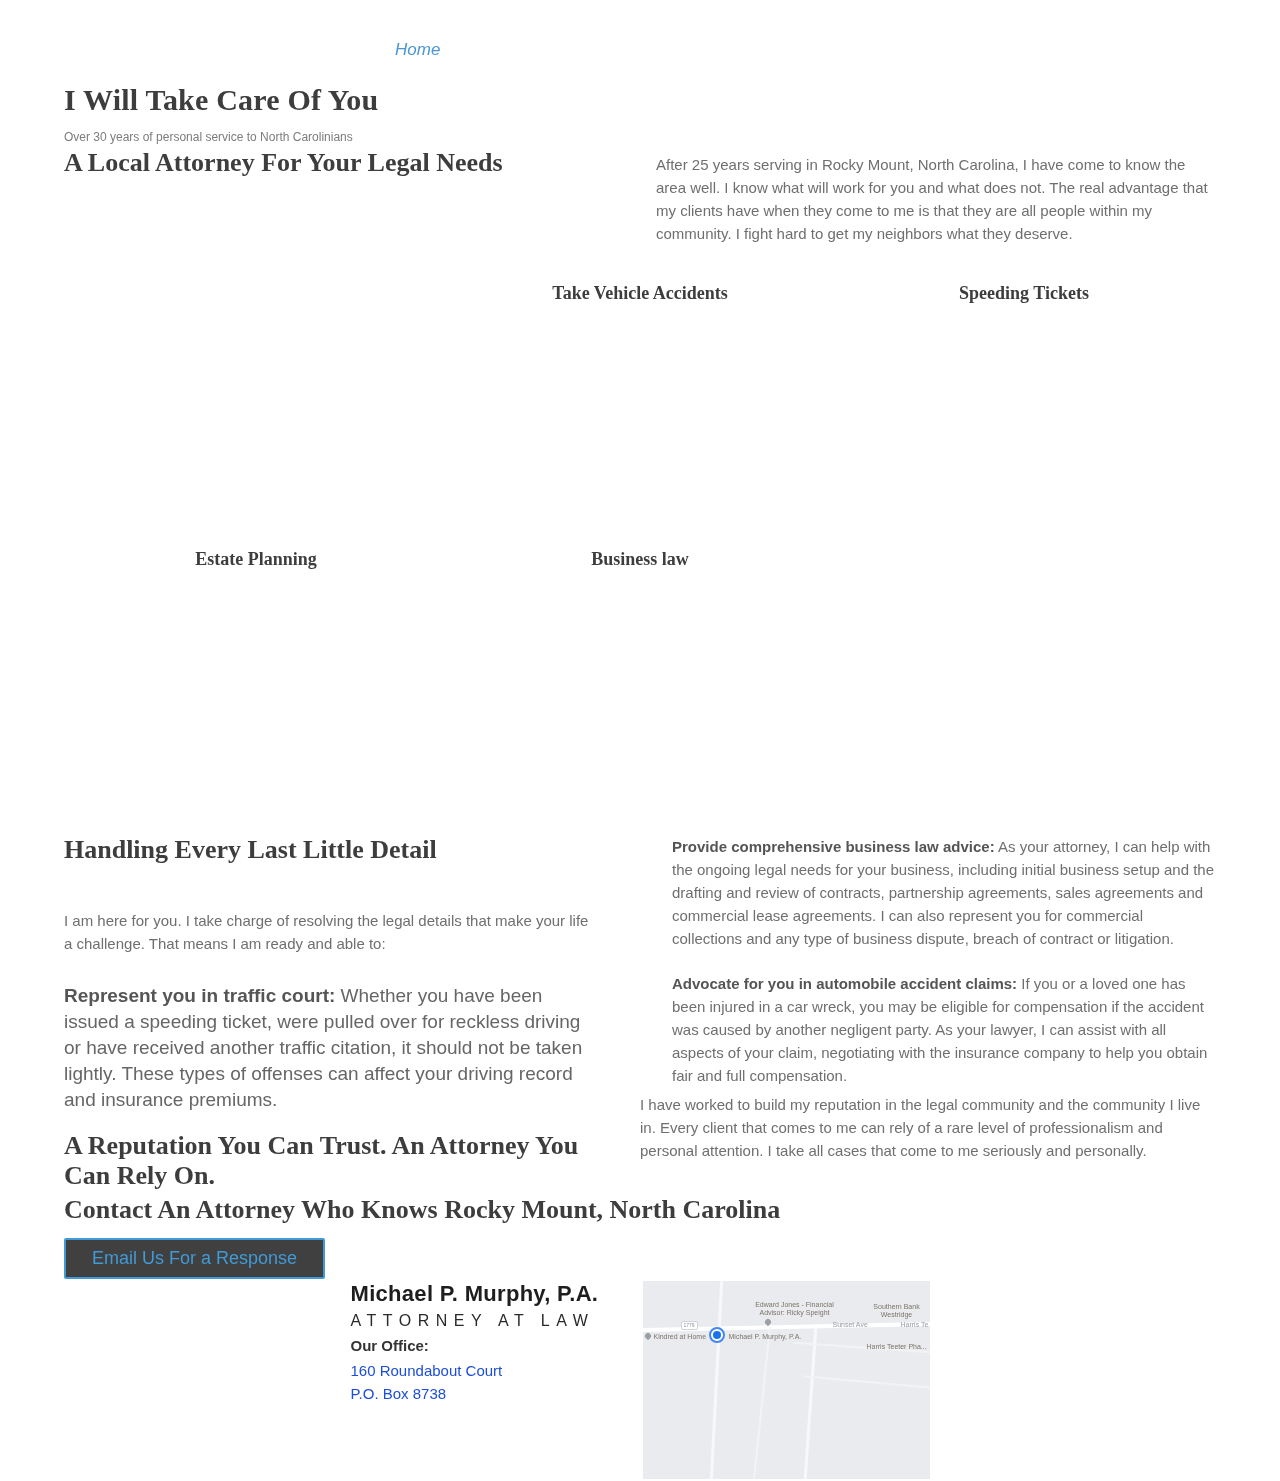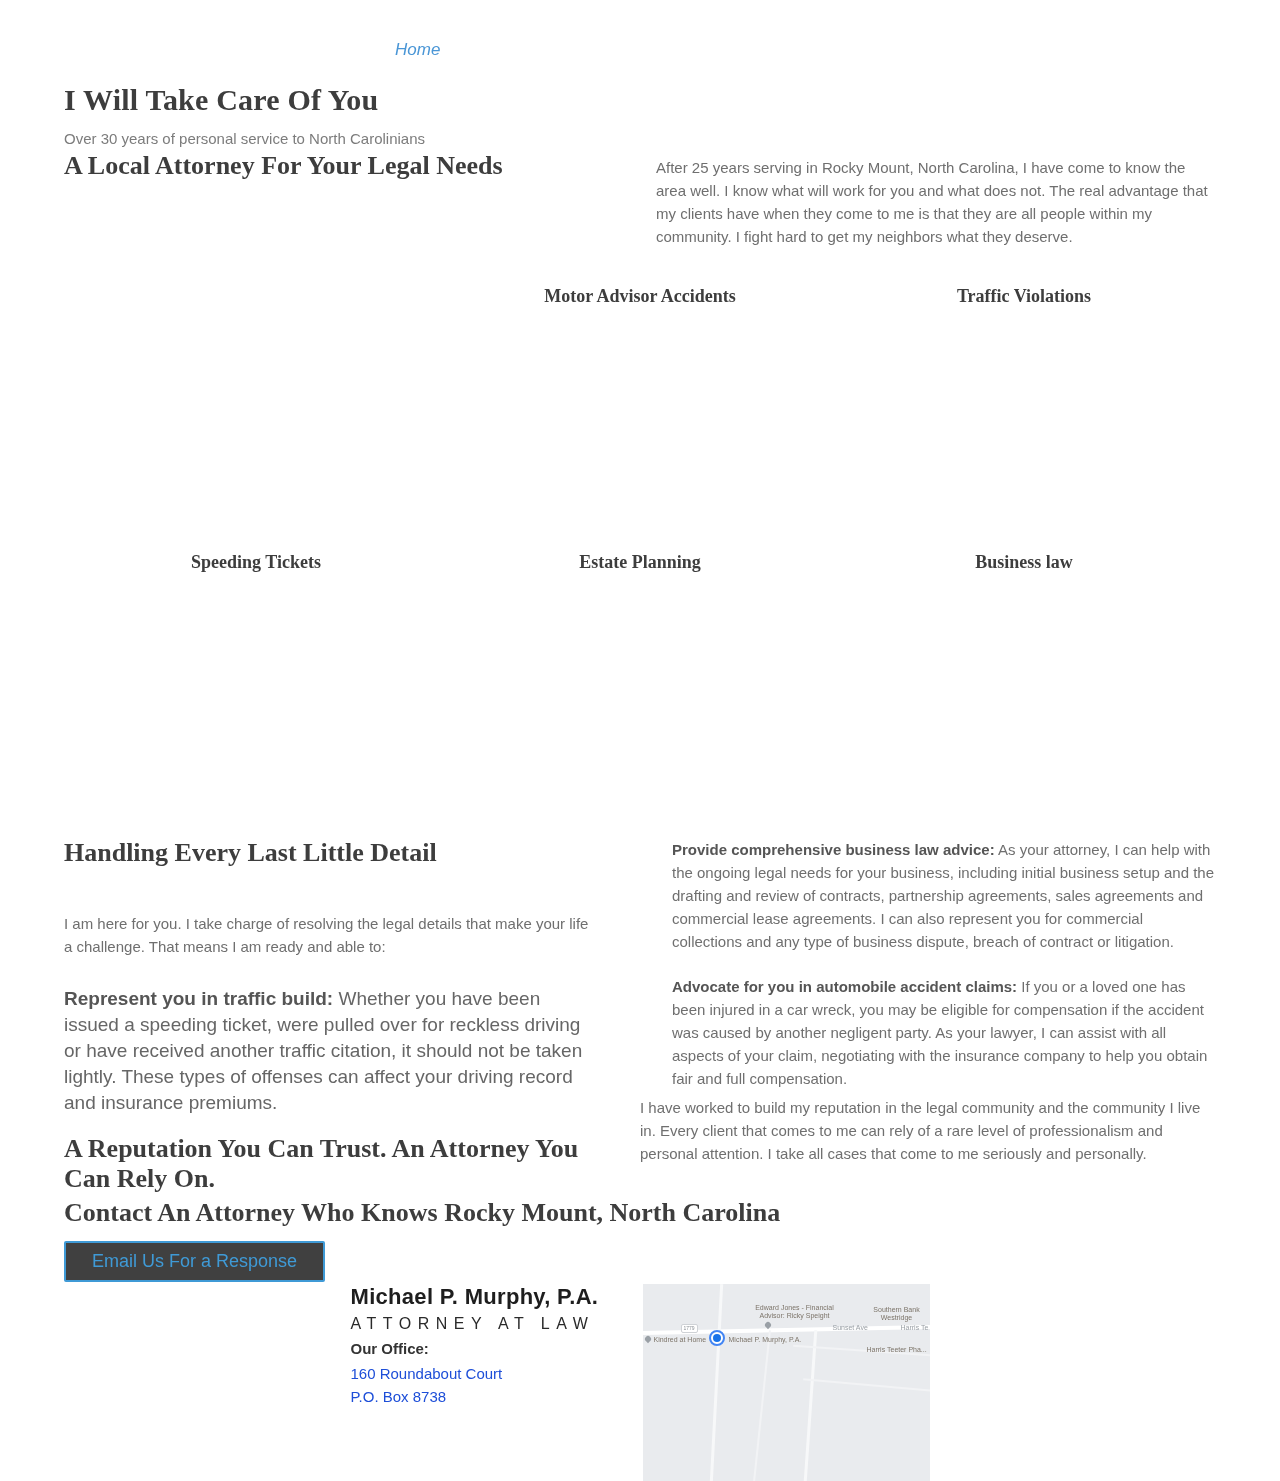--- a/index.html
+++ b/index.html
@@ -11,21 +11,21 @@
   }
 
   
   .nav { padding:40px 0 0 395px; }
   .nav a { color:#4a96d6; text-decoration:none; font-size:17px;font-style:italic; }
 
   .container { padding:0 64px; }
 
   h1.page-title { font-family:"Liberation Serif", serif; color:#3d3d3d;
     font-size:30px; font-weight:600; margin-top:23px; letter-spacing:0.2px; }
-  .subtitle { font-size:15px; color:#7c7c7c; margin-top:13px; }
+  .subtitle { font-size:12px; color:#7c7c7c; margin-top:13px; }
 
   .intro-row { display:flex; margin-top:4px; }
   .intro-row .col-l { width:50%; padding-right:40px; }
   .intro-row .col-r { width:50%; padding-left:16px; }
   h2.sec { font-family:"Liberation Serif", serif; color:#3d3d3d;
     font-size:26px; font-weight:600; line-height:1.15; }
   p.body { font-size:15px; line-height:23px; color:#6f6f6f; }
   .intro-row p.body { margin-top:5px; }
 
   .practice-heading { font-family:"Liberation Serif", serif; color:#3d3d3d;
@@ -114,46 +114,42 @@
       </div>
     </div>
 
 
     <div class="pa-grid">
       <div class="pa-cell">
         <div class="pa-label"></div>
         <div class="pa-img"></div>
       </div>
       <div class="pa-cell">
-        <div class="pa-label">Motor Advisor Accidents</div>
-        <div class="pa-img"></div>
-      </div>
-      <div class="pa-cell">
-        <div class="pa-label">Traffic Violations</div>
+        <div class="pa-label">Take Vehicle Accidents</div>
         <div class="pa-img"></div>
       </div>
       <div class="pa-cell">
         <div class="pa-label">Speeding Tickets</div>
         <div class="pa-img"></div>
       </div>
       <div class="pa-cell">
         <div class="pa-label">Estate Planning</div>
         <div class="pa-img"></div>
       </div>
       <div class="pa-cell">
         <div class="pa-label">Business law</div>
         <div class="pa-img"></div>
       </div>
     </div>
 
     <div class="detail-row">
       <div class="col-l">
         <h2 class="sec">Handling Every Last Little Detail</h2>
         <p class="body lead-in">I am here for you. I take charge of resolving the legal details that make your life a challenge. That means I am ready and able to:</p>
-        <p class="traffic"><strong>Represent you in traffic build:</strong><span> Whether you have been issued a speeding ticket, were pulled over for reckless driving or have received another traffic citation, it should not be taken lightly. These types of offenses can affect your driving record and insurance premiums.</span></p>
+        <p class="traffic"><strong>Represent you in traffic court:</strong><span> Whether you have been issued a speeding ticket, were pulled over for reckless driving or have received another traffic citation, it should not be taken lightly. These types of offenses can affect your driving record and insurance premiums.</span></p>
         <h2 class="sec reputation">A Reputation You Can Trust. An Attorney You Can Rely On.</h2>
       </div>
       <div class="col-r">
         <p class="advice"><strong>Provide comprehensive business law advice:</strong><span> As your attorney, I can help with the ongoing legal needs for your business, including initial business setup and the drafting and review of contracts, partnership agreements, sales agreements and commercial lease agreements. I can also represent you for commercial collections and any type of business dispute, breach of contract or litigation.</span></p>
         <p class="advice"><strong>Advocate for you in automobile accident claims:</strong><span> If you or a loved one has been injured in a car wreck, you may be eligible for compensation if the accident was caused by another negligent party. As your lawyer, I can assist with all aspects of your claim, negotiating with the insurance company to help you obtain fair and full compensation.</span></p>
         <p class="reputation-text">I have worked to build my reputation in the legal community and the community I live in. Every client that comes to me can rely of a rare level of professionalism and personal attention. I take all cases that come to me seriously and personally.</p>
       </div>
     </div>
 
     <h2 class="contact">Contact An Attorney Who Knows Rocky Mount, North Carolina</h2>

